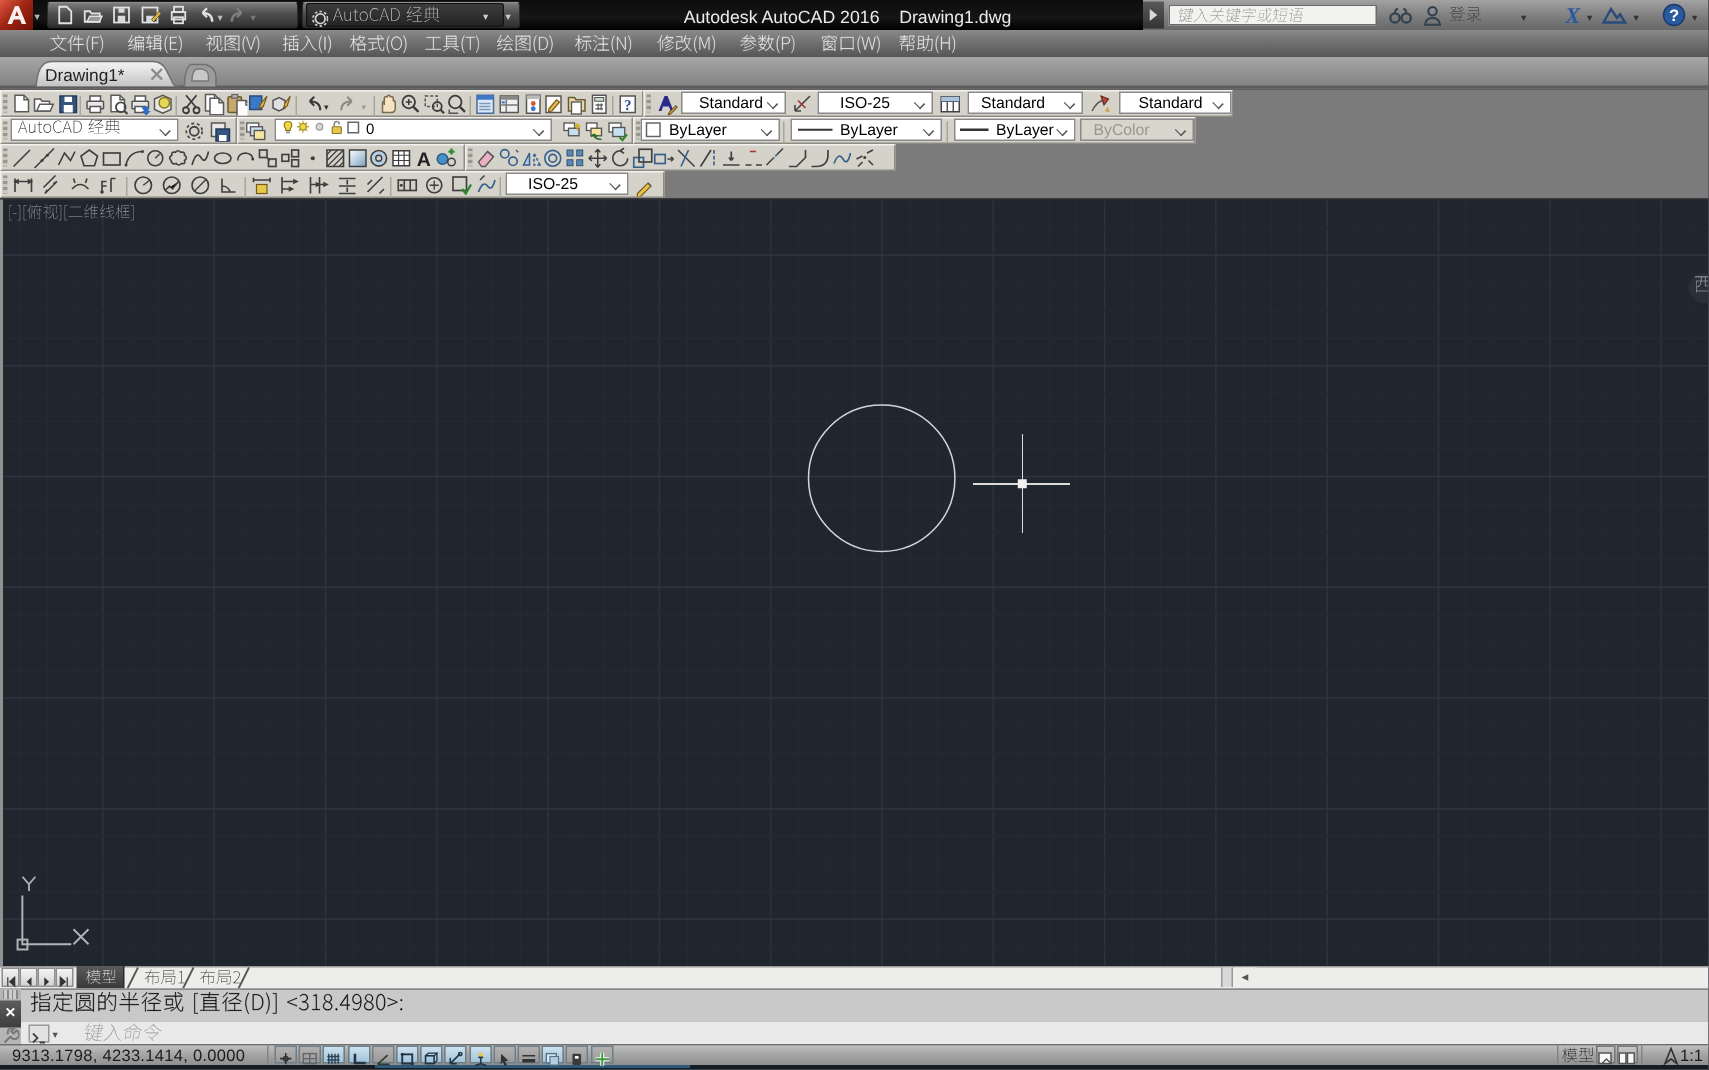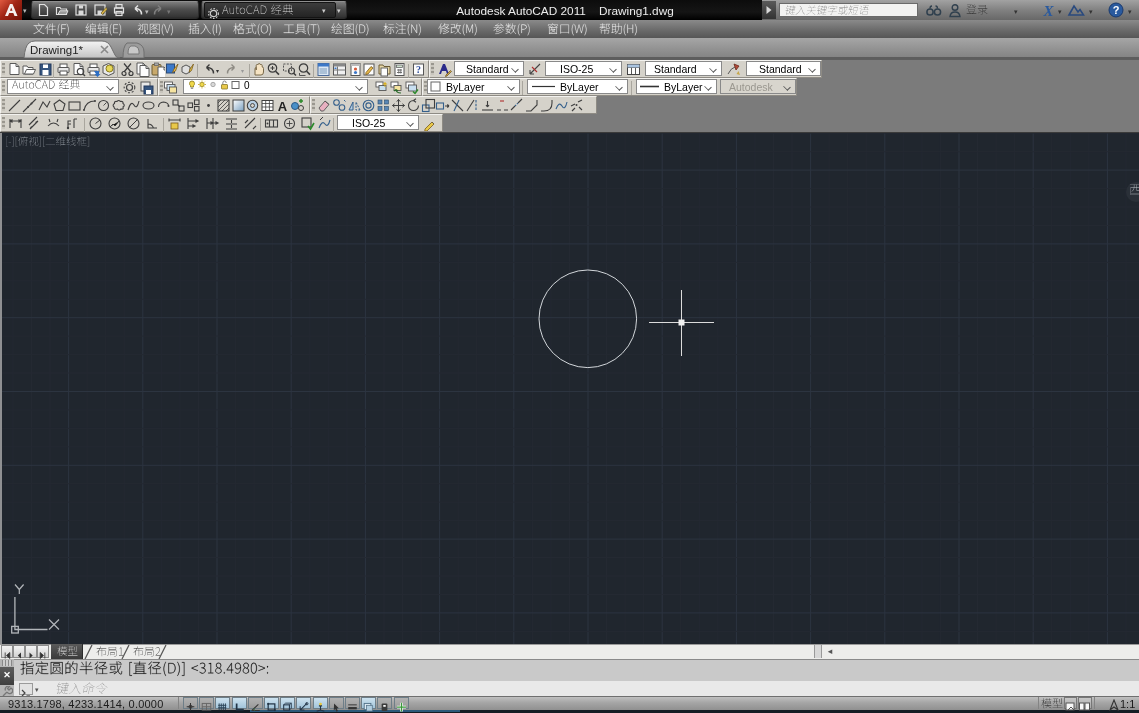--- a/index.html
+++ b/index.html
@@ -52,21 +52,21 @@
       <circle cx="5.5" cy="5.5" r="3.2" fill="none" stroke="#cdcdcd" stroke-width="1.2"></circle>
       <circle cx="5.5" cy="5.5" r="4.9" fill="none" stroke="#cdcdcd" stroke-width="1.1" stroke-dasharray="1.7 1.5"></circle>
     </svg></div>
 <div style="position:absolute;left:222px;top:4px;width:100px;height:13px;">
     <svg width="74" height="15" style="display:block" viewBox="0 0 74 15">
       <path d="M0.1 9.9 3.1 1.5H3.5L6.5 9.9H6L4.3 4.9Q4 4.1 3.8 3.4Q3.6 2.8 3.3 2H3.3Q3 2.8 2.8 3.4Q2.6 4.1 2.3 4.9L0.6 9.9ZM1.4 6.9V6.6H5.1V6.9Z M9.5 10Q8.6 10 8.2 9.5Q7.7 8.9 7.7 7.7V3.8H8.1V7.7Q8.1 8.7 8.5 9.2Q8.8 9.7 9.6 9.7Q10.1 9.7 10.6 9.3Q11.1 9 11.6 8.4V3.8H12V9.9H11.7L11.6 8.9H11.6Q11.2 9.4 10.7 9.7Q10.2 10 9.5 10Z M16 10Q15.4 10 15.1 9.8Q14.8 9.6 14.7 9.2Q14.6 8.8 14.6 8.3V4.2H13.6V3.9L14.6 3.8L14.6 2.1H15V3.8H16.8V4.2H15V8.3Q15 8.9 15.2 9.3Q15.4 9.7 16 9.7Q16.2 9.7 16.4 9.6Q16.7 9.5 16.8 9.5L17 9.8Q16.7 9.9 16.4 10Q16.2 10 16 10Z M20.4 10Q19.7 10 19.1 9.7Q18.5 9.3 18.1 8.6Q17.8 7.9 17.8 6.9Q17.8 5.9 18.1 5.1Q18.5 4.4 19.1 4.1Q19.7 3.7 20.4 3.7Q21 3.7 21.5 3.9Q22 4.1 22.3 4.5Q22.7 4.9 22.9 5.5Q23.1 6.1 23.1 6.9Q23.1 7.9 22.8 8.6Q22.4 9.3 21.8 9.7Q21.2 10 20.4 10ZM20.4 9.7Q21.1 9.7 21.6 9.3Q22.1 9 22.4 8.3Q22.7 7.7 22.7 6.9Q22.7 6 22.4 5.4Q22.1 4.8 21.6 4.4Q21.1 4.1 20.4 4.1Q19.8 4.1 19.3 4.4Q18.8 4.8 18.5 5.4Q18.2 6 18.2 6.9Q18.2 7.7 18.5 8.3Q18.8 9 19.3 9.3Q19.8 9.7 20.4 9.7Z M28 10Q27.2 10 26.6 9.7Q25.9 9.4 25.5 8.9Q25 8.3 24.8 7.5Q24.5 6.7 24.5 5.7Q24.5 4.7 24.8 3.9Q25 3.1 25.5 2.6Q26 2 26.6 1.7Q27.3 1.4 28 1.4Q28.8 1.4 29.3 1.7Q29.9 2 30.2 2.4L29.9 2.7Q29.6 2.3 29.1 2Q28.6 1.8 28 1.8Q27.1 1.8 26.4 2.3Q25.7 2.7 25.3 3.6Q25 4.5 25 5.7Q25 6.9 25.3 7.8Q25.7 8.7 26.4 9.1Q27.1 9.6 28 9.6Q28.7 9.6 29.2 9.4Q29.7 9.1 30.2 8.6L30.4 8.9Q30 9.4 29.4 9.7Q28.8 10 28 10Z M31.1 9.9 34 1.5H34.4L37.4 9.9H36.9L35.2 4.9Q34.9 4.1 34.7 3.4Q34.5 2.8 34.3 2H34.2Q34 2.8 33.7 3.4Q33.5 4.1 33.2 4.9L31.5 9.9ZM32.3 6.9V6.6H36.1V6.9Z M38.8 9.9V1.5H40.7Q42 1.5 42.8 2.1Q43.6 2.6 44 3.5Q44.4 4.4 44.4 5.7Q44.4 6.9 44 7.9Q43.6 8.8 42.8 9.4Q42 9.9 40.7 9.9ZM39.2 9.5H40.6Q41.8 9.5 42.5 9Q43.3 8.5 43.6 7.7Q44 6.8 44 5.7Q44 4.6 43.6 3.7Q43.3 2.9 42.5 2.4Q41.8 1.9 40.6 1.9H39.2Z M49.3 7.6Q49.3 7.6 49.3 7.5Q49.3 7.5 49.3 7.4Q49.2 7.3 49.2 7.3Q49.4 7.2 49.6 7Q49.8 6.8 50.1 6.5Q50.2 6.3 50.5 6Q50.8 5.6 51.2 5.1Q51.6 4.6 51.9 4Q52.3 3.4 52.7 2.8L53 3Q52.2 4.3 51.4 5.4Q50.5 6.6 49.7 7.4V7.4Q49.7 7.4 49.6 7.4Q49.6 7.5 49.5 7.5Q49.4 7.5 49.4 7.6Q49.3 7.6 49.3 7.6ZM49.3 7.6V7.3L49.6 7.1L52.9 6.5Q52.9 6.6 52.9 6.7Q52.9 6.8 52.9 6.8Q51.8 7.1 51.1 7.2Q50.4 7.3 50 7.4Q49.7 7.5 49.5 7.6Q49.4 7.6 49.3 7.6ZM49.3 4.9Q49.3 4.9 49.2 4.8Q49.2 4.7 49.2 4.7Q49.2 4.6 49.1 4.5Q49.3 4.5 49.4 4.3Q49.6 4.1 49.8 3.8Q49.9 3.6 50.1 3.3Q50.3 3 50.6 2.5Q50.9 2 51.1 1.5Q51.4 0.9 51.6 0.4L51.9 0.5Q51.6 1.3 51.2 2Q50.8 2.8 50.4 3.5Q50 4.1 49.6 4.7V4.7Q49.6 4.7 49.5 4.7Q49.5 4.7 49.4 4.8Q49.4 4.8 49.3 4.8Q49.3 4.9 49.3 4.9ZM49.3 4.9V4.6L49.5 4.4L52 4.1Q52 4.2 52 4.3Q52 4.4 52 4.4Q51.1 4.6 50.6 4.6Q50.1 4.7 49.8 4.8Q49.6 4.8 49.4 4.9Q49.3 4.9 49.3 4.9ZM49.2 9.5Q49.6 9.3 50.2 9.2Q50.9 9.1 51.5 8.9Q52.2 8.7 52.9 8.6L53 8.9Q52 9.1 51 9.4Q50 9.6 49.2 9.8ZM53.5 1H58.2V1.3H53.5ZM58.1 1H58.2L58.2 1L58.5 1.1Q58.1 1.9 57.5 2.5Q56.8 3.2 56.1 3.8Q55.3 4.3 54.5 4.8Q53.7 5.2 52.9 5.5Q52.9 5.4 52.9 5.4Q52.8 5.3 52.8 5.3Q52.7 5.3 52.7 5.2Q53.4 4.9 54.2 4.5Q55 4.1 55.8 3.6Q56.5 3 57.1 2.4Q57.7 1.8 58.1 1.1ZM52.8 10H59.5V10.3H52.8ZM56 6.3H56.4V10.2H56ZM53.5 6.1H59V6.5H53.5ZM56 3.7 56.1 3.5Q56.7 3.7 57.4 4Q58 4.3 58.6 4.6Q59.2 4.9 59.5 5.1L59.4 5.4Q59 5.2 58.4 4.8Q57.8 4.5 57.2 4.2Q56.6 3.9 56 3.7Z M67.2 8.7 67.4 8.5Q68.1 8.8 68.7 9.1Q69.3 9.4 69.8 9.8Q70.4 10.1 70.8 10.4L70.5 10.7Q70.1 10.4 69.6 10Q69.1 9.7 68.5 9.3Q67.9 9 67.2 8.7ZM60.6 7.6H71V7.9H60.6ZM62 4.6H69.8V4.9H62ZM64.4 0.3H64.7V7.8H64.4ZM67 0.3H67.3V7.8H67ZM61.8 1.8H70V7.8H69.6V2.1H62.2V7.8H61.8ZM64.1 8.5 64.5 8.6Q64.1 9 63.5 9.4Q62.9 9.8 62.3 10.1Q61.7 10.5 61.1 10.7Q61 10.7 61 10.6Q60.9 10.5 60.8 10.5Q61.4 10.2 62.1 9.9Q62.7 9.6 63.2 9.2Q63.8 8.8 64.1 8.5Z" fill="#e3e3e3"></path>
     </svg>
   </div>
 <div style="position:absolute;left:322px;top:7px;width:10px;height:8px;color:#ccc;font-size:7px">▾</div>
 <div style="position:absolute;left:337px;top:7px;width:10px;height:8px;color:#ccc;font-size:7px">▾</div>
-<div style="position:absolute;left:405px;top:4px;width:320px;height:14px;color:#ececec;font-size:11.8px;text-align:center;white-space:pre">Autodesk AutoCAD 2011    Drawing1.dwg</div>
+<div style="position:absolute;left:405px;top:4px;width:320px;height:14px;color:#ececec;font-size:11.8px;text-align:center;white-space:pre">Autodesk AutoCAD 2016    Drawing1.dwg</div>
 <div style="position:absolute;left:762px;top:0px;width:377px;height:20px;background:linear-gradient(180deg,#a2a2a2,#7e7e7e 55%,#686868)"></div>
 <div style="position:absolute;left:762px;top:1px;width:14px;height:18px;background:linear-gradient(180deg,#5a5a5a,#333);display:flex;align-items:center;justify-content:center">
     <svg width="8" height="10">
       <path d="M1.5 1 6.5 5 1.5 9 Z" fill="#d9d9d9"></path>
     </svg>
   </div>
 <div style="position:absolute;left:779px;top:3px;width:139px;height:14px;background:#f2f2f1;border:1px solid #6a6a6a"></div>
 <div style="position:absolute;left:784px;top:5px;width:110px;height:12px;opacity:.85">
     <svg width="89" height="14" style="display:block" viewBox="0 0 89 14">
       <path d="M3.8 0.3 4.1 0.4Q3.9 0.9 3.7 1.5Q3.5 2.1 3.2 2.6Q2.9 3.1 2.6 3.5Q2.6 3.5 2.5 3.4Q2.5 3.4 2.5 3.3Q2.4 3.3 2.4 3.3Q2.8 2.7 3.2 1.9Q3.6 1.1 3.8 0.3ZM3.4 1.7H5.5V2H3.3ZM3.7 9.6 3.7 9.3 3.8 9 5.5 8Q5.5 8.1 5.5 8.2Q5.6 8.2 5.6 8.3Q5 8.6 4.6 8.9Q4.3 9.1 4.1 9.2Q3.9 9.4 3.8 9.4Q3.7 9.5 3.7 9.6ZM3 3.5H5.4V3.8H3ZM2.6 5.6H5.5V5.9H2.6ZM3.7 9.6Q3.6 9.5 3.6 9.5Q3.6 9.4 3.5 9.4Q3.5 9.3 3.4 9.3Q3.6 9.2 3.7 9Q3.9 8.8 3.9 8.4V3.6H4.2V8.9Q4.2 8.9 4.2 9Q4.1 9.1 4 9.2Q3.8 9.3 3.8 9.4Q3.7 9.5 3.7 9.6ZM9.5 0.3H9.8V8.9H9.5ZM7.8 2.7H12.1V3H7.8ZM7.7 7H11.9V7.3H7.7ZM7.9 5.5H11.6V5.8H7.9ZM5.8 1H7.5V1.4H5.8ZM7.4 4.1H7.4L7.5 4.1L7.7 4.1Q7.5 5.7 7.2 6.8Q6.9 7.9 6.4 8.6Q5.9 9.3 5.2 9.8Q5.2 9.7 5.1 9.6Q5.1 9.6 5 9.5Q5.7 9.1 6.1 8.4Q6.6 7.8 6.9 6.7Q7.3 5.7 7.4 4.2ZM6.2 5.6Q6.5 6.8 7 7.5Q7.5 8.3 8.1 8.7Q8.7 9.1 9.4 9.2Q10.1 9.3 10.8 9.3Q10.9 9.3 11 9.3Q11.2 9.3 11.4 9.3Q11.6 9.3 11.7 9.3Q11.9 9.3 12 9.3Q12 9.4 11.9 9.5Q11.9 9.6 11.9 9.6H11.6H10.8Q10 9.6 9.3 9.5Q8.6 9.4 7.9 9Q7.3 8.5 6.8 7.8Q6.3 7 5.9 5.7ZM8 1.2H11.4V4.4H8V4.1H11.1V1.5H8ZM6.1 4.1H7.4V4.4H5.9ZM5.9 4.6Q5.9 4.5 5.8 4.5Q5.8 4.4 5.8 4.4Q5.7 4.3 5.7 4.3Q5.8 4.3 5.9 4.1Q6.1 3.9 6.2 3.7Q6.3 3.5 6.5 3.1Q6.7 2.7 7 2.2Q7.2 1.6 7.4 1.1V1L7.5 1L7.7 1.1Q7.4 2 7 2.9Q6.6 3.7 6.1 4.4V4.4Q6.1 4.4 6.1 4.4Q6.1 4.4 6 4.5Q5.9 4.5 5.9 4.5Q5.9 4.6 5.9 4.6Z M15.8 1 16 0.7Q16.8 1.2 17.3 1.8Q17.8 2.4 18.2 3.1Q18.5 3.7 18.8 4.4Q19.2 5.1 19.5 5.8Q19.8 6.5 20.2 7.1Q20.6 7.8 21.2 8.3Q21.7 8.9 22.5 9.3Q22.4 9.4 22.4 9.4Q22.4 9.5 22.3 9.5Q22.3 9.6 22.3 9.6Q21.5 9.2 21 8.6Q20.4 8.1 20 7.4Q19.6 6.8 19.2 6.1Q18.9 5.4 18.6 4.7Q18.3 4 17.9 3.3Q17.5 2.6 17 2Q16.5 1.4 15.8 1ZM17.6 2.7 17.9 2.8Q17.5 4.4 16.9 5.7Q16.3 7.1 15.4 8Q14.6 9 13.3 9.7Q13.3 9.7 13.2 9.7Q13.2 9.6 13.1 9.6Q13.1 9.5 13 9.5Q14.9 8.5 16 6.8Q17 5.1 17.6 2.7Z M24.4 2.7H32.2V3H24.4ZM23.8 5.3H32.7V5.6H23.8ZM28.5 5.4Q28.9 6.4 29.5 7.2Q30.1 8 31 8.6Q31.9 9.1 32.9 9.4Q32.9 9.4 32.8 9.5Q32.8 9.5 32.7 9.6Q32.7 9.6 32.7 9.7Q31.6 9.4 30.8 8.8Q29.9 8.2 29.3 7.3Q28.6 6.5 28.2 5.5ZM30.7 0.4 31 0.5Q30.8 0.9 30.6 1.3Q30.3 1.8 30.1 2.2Q29.8 2.6 29.6 2.9L29.3 2.8Q29.6 2.4 29.8 2Q30.1 1.6 30.3 1.2Q30.5 0.7 30.7 0.4ZM25.6 0.6 25.8 0.5Q26.2 0.9 26.5 1.4Q26.8 1.9 26.9 2.3L26.6 2.4Q26.5 2.2 26.4 1.8Q26.2 1.5 26 1.2Q25.8 0.9 25.6 0.6ZM28.1 2.8H28.4V4.2Q28.4 4.7 28.3 5.2Q28.3 5.8 28 6.4Q27.8 7 27.3 7.6Q26.9 8.1 26 8.7Q25.2 9.3 23.9 9.8Q23.9 9.7 23.9 9.7Q23.8 9.6 23.8 9.6Q23.7 9.5 23.7 9.5Q25 9 25.8 8.5Q26.6 7.9 27.1 7.4Q27.5 6.8 27.8 6.3Q28 5.7 28 5.2Q28.1 4.7 28.1 4.2Z M35.3 0.3 35.6 0.4Q35.4 0.9 35.2 1.5Q35 2.1 34.7 2.6Q34.4 3.1 34.1 3.5Q34.1 3.5 34 3.4Q34 3.4 34 3.3Q33.9 3.3 33.9 3.3Q34.3 2.7 34.7 1.9Q35.1 1.1 35.3 0.3ZM34.9 1.7H37V2H34.8ZM35.2 9.6 35.2 9.3 35.3 9 37 8Q37 8.1 37 8.2Q37.1 8.2 37.1 8.3Q36.5 8.6 36.1 8.9Q35.8 9.1 35.6 9.2Q35.4 9.4 35.3 9.4Q35.2 9.5 35.2 9.6ZM34.5 3.5H36.9V3.8H34.5ZM34.1 5.6H37V5.9H34.1ZM35.2 9.6Q35.1 9.5 35.1 9.5Q35.1 9.4 35 9.4Q35 9.3 34.9 9.3Q35.1 9.2 35.2 9Q35.4 8.8 35.4 8.4V3.6H35.7V8.9Q35.7 8.9 35.7 9Q35.6 9.1 35.5 9.2Q35.3 9.3 35.3 9.4Q35.2 9.5 35.2 9.6ZM41 0.3H41.3V8.9H41ZM39.3 2.7H43.6V3H39.3ZM39.2 7H43.4V7.3H39.2ZM39.4 5.5H43.1V5.8H39.4ZM37.3 1H39V1.4H37.3ZM38.9 4.1H38.9L39 4.1L39.2 4.1Q39 5.7 38.7 6.8Q38.4 7.9 37.9 8.6Q37.4 9.3 36.7 9.8Q36.7 9.7 36.6 9.6Q36.6 9.6 36.5 9.5Q37.2 9.1 37.6 8.4Q38.1 7.8 38.4 6.7Q38.8 5.7 38.9 4.2ZM37.7 5.6Q38 6.8 38.5 7.5Q39 8.3 39.6 8.7Q40.2 9.1 40.9 9.2Q41.6 9.3 42.3 9.3Q42.4 9.3 42.5 9.3Q42.7 9.3 42.9 9.3Q43.1 9.3 43.2 9.3Q43.4 9.3 43.5 9.3Q43.5 9.4 43.4 9.5Q43.4 9.6 43.4 9.6H43.1H42.3Q41.5 9.6 40.8 9.5Q40.1 9.4 39.4 9Q38.8 8.5 38.3 7.8Q37.8 7 37.4 5.7ZM39.5 1.2H42.9V4.4H39.5V4.1H42.6V1.5H39.5ZM37.6 4.1H38.9V4.4H37.4ZM37.4 4.6Q37.4 4.5 37.3 4.5Q37.3 4.4 37.3 4.4Q37.2 4.3 37.2 4.3Q37.3 4.3 37.4 4.1Q37.6 3.9 37.7 3.7Q37.8 3.5 38 3.1Q38.2 2.7 38.5 2.2Q38.7 1.6 38.9 1.1V1L39 1L39.2 1.1Q38.9 2 38.5 2.9Q38.1 3.7 37.6 4.4V4.4Q37.6 4.4 37.6 4.4Q37.6 4.4 37.5 4.5Q37.4 4.5 37.4 4.5Q37.4 4.6 37.4 4.6Z M46.4 3.3H51.8V3.7H46.4ZM44.8 6H53.7V6.3H44.8ZM49.1 5.3H49.4V9.3Q49.4 9.5 49.3 9.6Q49.3 9.7 49.1 9.7Q48.9 9.8 48.6 9.8Q48.2 9.8 47.5 9.8Q47.5 9.7 47.5 9.7Q47.5 9.6 47.4 9.6Q47.4 9.5 47.4 9.5Q47.8 9.5 48.1 9.5Q48.4 9.5 48.6 9.5Q48.8 9.5 48.9 9.5Q49 9.5 49.1 9.4Q49.1 9.4 49.1 9.3ZM51.7 3.3H51.8L51.9 3.3L52.1 3.5Q51.7 3.9 51.3 4.2Q50.8 4.6 50.3 4.9Q49.8 5.2 49.3 5.5Q49.3 5.4 49.2 5.3Q49.2 5.3 49.1 5.3Q49.6 5 50.1 4.7Q50.6 4.4 51 4.1Q51.4 3.7 51.7 3.4ZM45 1.5H53.5V3.4H53.2V1.8H45.3V3.4H45ZM48.7 0.4 48.9 0.2Q49.2 0.5 49.4 0.9Q49.6 1.3 49.7 1.6L49.4 1.7Q49.3 1.4 49.1 1Q48.9 0.7 48.7 0.4Z M60.5 0.3H60.9Q60.9 1.7 61 2.9Q61.1 4.1 61.2 5.1Q61.4 6.1 61.6 6.9Q61.9 7.7 62.2 8.3Q62.5 8.9 62.8 9.2Q63.2 9.4 63.6 9.4Q63.9 9.4 64 9Q64.1 8.5 64.2 7.4Q64.3 7.5 64.3 7.5Q64.4 7.5 64.5 7.6Q64.5 8.4 64.4 8.9Q64.3 9.3 64.1 9.6Q63.9 9.8 63.6 9.8Q63.1 9.8 62.7 9.4Q62.3 9.1 61.9 8.5Q61.6 7.9 61.3 7Q61.1 6.2 60.9 5.1Q60.7 4.1 60.6 2.9Q60.6 1.7 60.5 0.3ZM61.7 0.6 61.9 0.4Q62.2 0.5 62.6 0.8Q63 1 63.3 1.2Q63.7 1.4 63.9 1.6L63.7 1.8Q63.5 1.6 63.1 1.4Q62.8 1.2 62.4 1Q62 0.8 61.7 0.6ZM63.4 3.4 63.7 3.5Q63 5.7 61.7 7.2Q60.5 8.7 58.6 9.7Q58.6 9.7 58.6 9.6Q58.5 9.6 58.5 9.5Q58.5 9.5 58.4 9.4Q60.2 8.5 61.5 7Q62.7 5.5 63.4 3.4ZM55.4 2.1H64.2V2.4H55.4ZM55.3 8.6Q55.8 8.5 56.6 8.3Q57.3 8.1 58.2 8Q59 7.8 59.9 7.6L59.9 7.9Q59.1 8.1 58.3 8.3Q57.4 8.4 56.7 8.6Q55.9 8.8 55.4 8.9ZM56.4 3.9V6.4H59.1V3.9ZM56.1 3.6H59.4V6.7H56.1Z M69.6 0.8H74.9V1.1H69.6ZM69.2 9H75V9.3H69.2ZM70.4 6.4 70.6 6.3Q70.8 6.6 71 7.1Q71.2 7.5 71.3 7.9Q71.5 8.3 71.5 8.6L71.3 8.7Q71.2 8.4 71 8Q70.9 7.6 70.7 7.2Q70.6 6.7 70.4 6.4ZM73.7 6.2 74.1 6.3Q73.9 6.8 73.7 7.3Q73.4 7.9 73.2 8.4Q73 8.9 72.7 9.3L72.5 9.2Q72.7 8.8 72.9 8.3Q73.2 7.8 73.4 7.2Q73.6 6.7 73.7 6.2ZM70.3 2.9V5.3H74.1V2.9ZM70 2.6H74.4V5.6H70ZM67.4 1.9H67.8V4.1Q67.8 4.7 67.7 5.4Q67.6 6.1 67.4 6.8Q67.2 7.5 66.8 8.2Q66.4 8.9 65.7 9.5Q65.7 9.5 65.7 9.4Q65.6 9.4 65.6 9.3Q65.5 9.3 65.5 9.3Q66.1 8.7 66.5 8Q66.9 7.4 67.1 6.7Q67.3 6 67.4 5.3Q67.4 4.7 67.4 4.1ZM66.5 1.8H69.2V2.1H66.5ZM65.5 4.6H69.4V4.9H65.5ZM67.6 5.9Q67.6 6 67.8 6.2Q68 6.5 68.2 6.7Q68.4 7 68.6 7.3Q68.8 7.6 69 7.8Q69.1 8.1 69.2 8.2L69 8.4Q68.9 8.2 68.6 7.9Q68.4 7.6 68.2 7.2Q67.9 6.8 67.7 6.5Q67.5 6.2 67.4 6.1ZM66.6 0.3 67 0.4Q66.9 1.1 66.7 1.7Q66.5 2.4 66.3 3Q66.1 3.5 65.8 4Q65.8 4 65.8 3.9Q65.7 3.9 65.7 3.9Q65.6 3.8 65.6 3.8Q66 3.1 66.2 2.2Q66.5 1.3 66.6 0.3Z M79.3 0.7H85.1V1H79.3ZM78.9 4.8H85.4V5.1H78.9ZM79.9 6.3H84.7V9.7H84.4V6.6H80.2V9.8H79.9ZM80 9H84.5V9.3H80ZM81.6 0.9 82 0.9Q81.8 1.5 81.7 2.3Q81.5 3 81.3 3.7Q81.1 4.4 81 4.9H80.7Q80.8 4.6 80.9 4Q81 3.5 81.2 3Q81.3 2.4 81.4 1.9Q81.5 1.3 81.6 0.9ZM79.7 2.6H84.1V2.9H79.7ZM84.1 2.6H84.1L84.1 2.6L84.4 2.6Q84.3 3.1 84.2 3.8Q84.2 4.4 84.1 5L83.8 4.9Q83.8 4.6 83.9 4.2Q83.9 3.7 84 3.3Q84 2.9 84.1 2.7ZM76.7 0.9 76.9 0.7Q77.2 1 77.5 1.2Q77.8 1.5 78.1 1.8Q78.3 2 78.5 2.3L78.3 2.5Q78.1 2.3 77.9 2Q77.6 1.7 77.3 1.5Q77 1.2 76.7 0.9ZM76.1 3.7H77.9V4H76.1ZM77.6 9.3 77.6 8.9 77.8 8.7 79.5 7.6Q79.5 7.6 79.6 7.7Q79.6 7.7 79.6 7.8Q79 8.2 78.6 8.5Q78.3 8.8 78.1 8.9Q77.9 9.1 77.8 9.1Q77.7 9.2 77.6 9.3ZM77.6 9.3Q77.6 9.2 77.6 9.2Q77.6 9.1 77.5 9.1Q77.5 9 77.5 9Q77.5 8.9 77.6 8.8Q77.7 8.7 77.7 8.4V3.7H78V8.9Q78 8.9 78 8.9Q77.9 9 77.8 9Q77.8 9.1 77.7 9.2Q77.6 9.2 77.6 9.3Z" fill="#6a6a6a" transform="skewX(-9)"></path>
@@ -417,21 +417,21 @@
   </div>
 <div class="sep" style="left:631px;top:81px;height:14px"></div>
 <div style="position:absolute;left:636px;top:79px;width:81px;height:15px;background:#fff;border:1px solid #898989;display:flex;align-items:center;padding-left:2px;position:absolute">
     <svg width="22" height="11" style="margin-right:3px">
       <path d="M1 5.5 H20" stroke="#333" stroke-width="1.6"></path>
     </svg>
     <span style="font-family:'Liberation Sans';font-size:10.5px;color:#000;white-space:nowrap">ByLayer</span>
     <div class="carr"></div>
   </div>
 <div style="position:absolute;left:720px;top:79px;width:76px;height:15px;background:#d8d5cd;border:1px solid #898989;display:flex;align-items:center;padding-left:8px;position:absolute">
-    <span style="font-family:'Liberation Sans';font-size:10.5px;color:#9a978f;white-space:nowrap">Autodesk</span>
+    <span style="font-family:'Liberation Sans';font-size:10.5px;color:#9a978f;white-space:nowrap">ByColor</span>
     <div class="carr"></div>
   </div>
 <svg width="0" height="0">
     <defs>
       <linearGradient id="gr1" x1="0" y1="0" x2="1" y2="1">
         <stop offset="0" stop-color="#fff"></stop>
         <stop offset="1" stop-color="#7aa0c0"></stop>
       </linearGradient>
     </defs>
   </svg>

